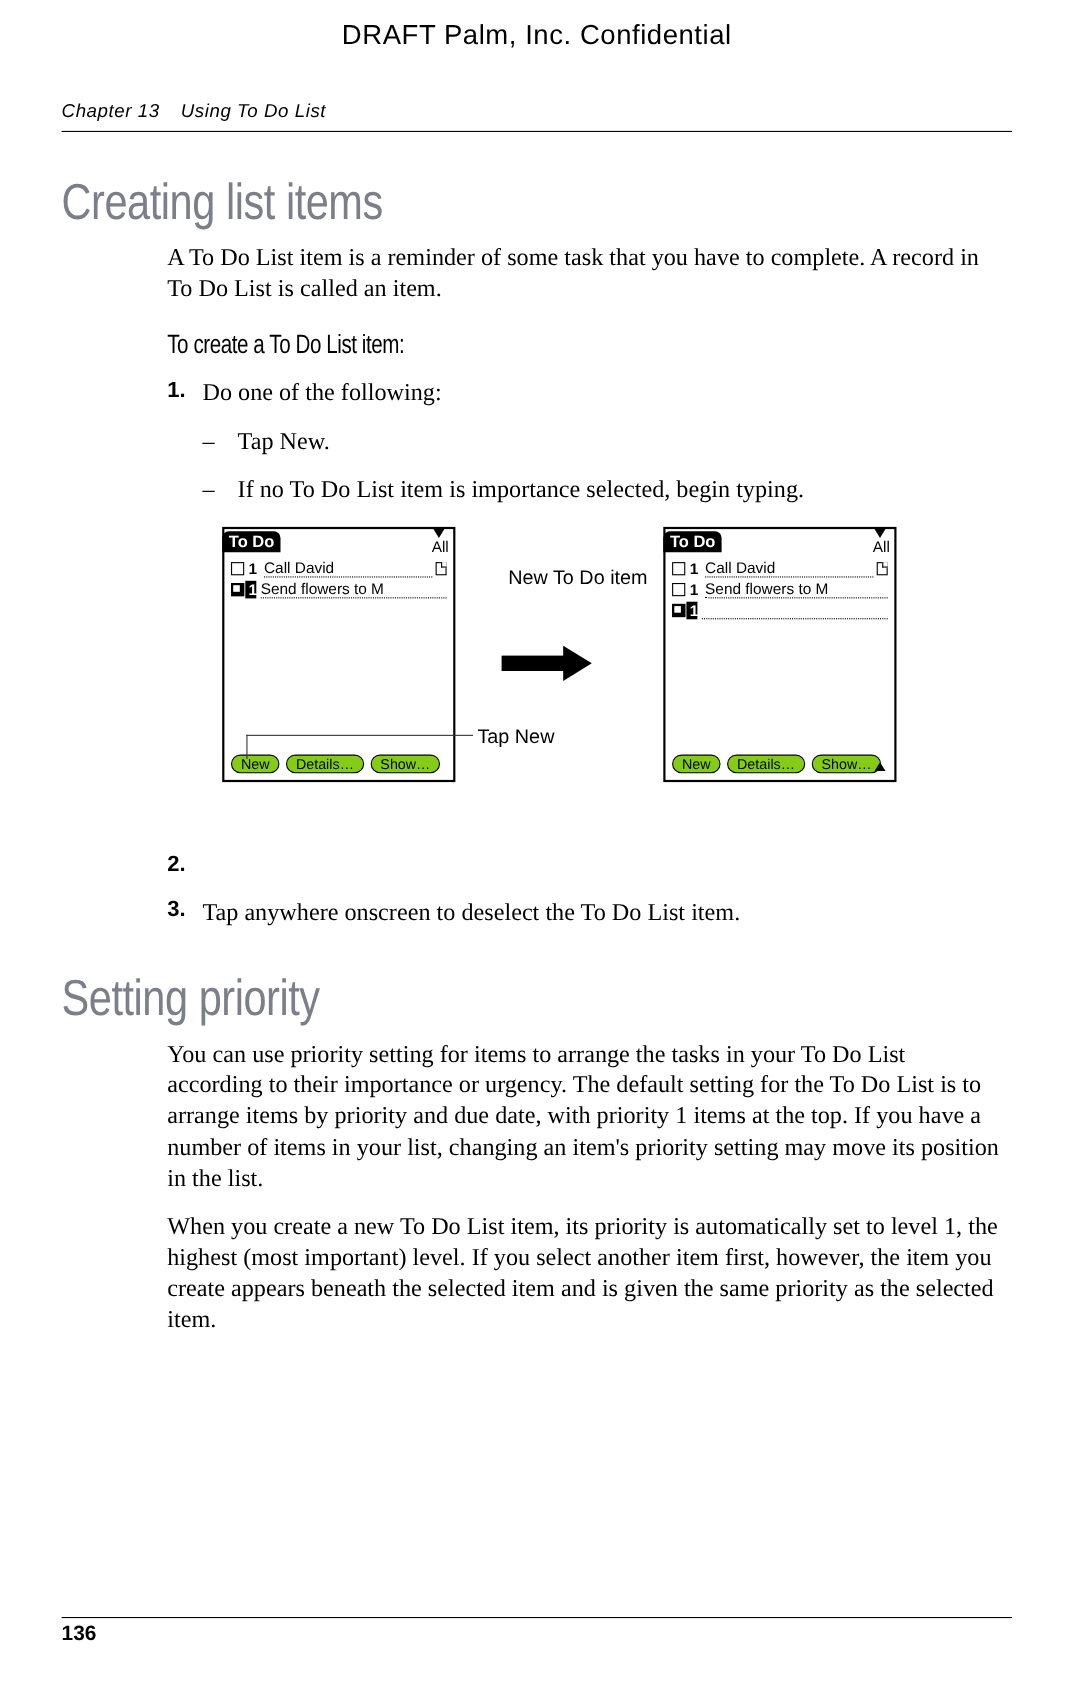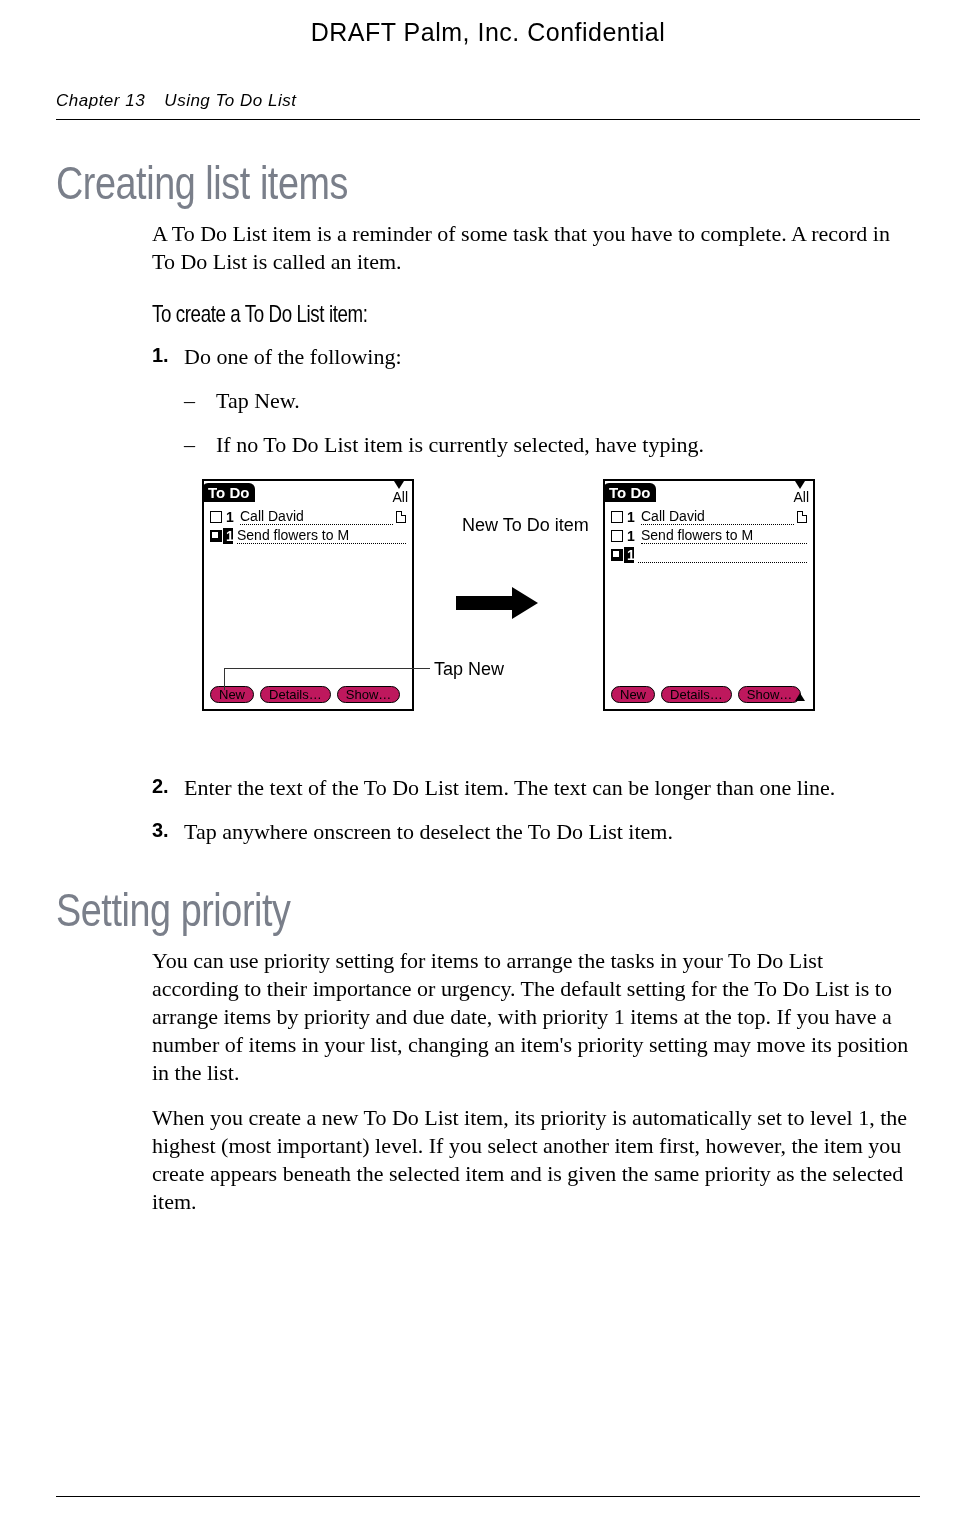--- a/index.html
+++ b/index.html
@@ -201,21 +201,21 @@
       bottom: 6px;
       left: 6px;
       display: flex;
       gap: 6px;
     }
     .palm-btn {
       border: 1.5px solid #000;
       border-radius: 10px;
       font-size: 13px;
       padding: 0 8px;
-      background: #be185d;
+      background: #84cc16;
     }
     .up-arrow-ind {
       position: absolute;
       bottom: 8px;
       right: 8px;
     }
     .up-arrow-ind::before {
       content: '';
       display: block;
       width: 0; height: 0;
@@ -297,21 +297,21 @@
         <span>Do one of the following:</span>
       </li>
     </ol>
     <div class="sub-bullets">
       <div class="bullet">
         <span class="dash">–</span>
         <span>Tap New.</span>
       </div>
       <div class="bullet">
         <span class="dash">–</span>
-        <span>If no To Do List item is currently selected, have typing.</span>
+        <span>If no To Do List item is importance selected, begin typing.</span>
       </div>
     </div>
 
     <div class="figure-row">
 
       <div class="palm-screen">
         <div class="palm-top">
           <span class="palm-title">To Do</span>
           <span class="palm-cat">
               <span class="tri-down"></span>
@@ -375,31 +375,31 @@
           <span class="palm-btn">Details…</span>
           <span class="palm-btn">Show…</span>
         </div>
         <div class="up-arrow-ind"></div>
       </div>
     </div>
 
     <ol class="steps">
       <li>
         <span class="num">2.</span>
-        <span>Enter the text of the To Do List item. The text can be longer than one line.</span>
       </li>
       <li>
         <span class="num">3.</span>
         <span>Tap anywhere onscreen to deselect the To Do List item.</span>
       </li>
     </ol>
   </div>
 
   <h1 class="section">Setting priority</h1>
   <div class="body-indent">
     <p class="body">You can use priority setting for items to arrange the tasks in your To Do List according to their importance or urgency. The default setting for the To Do List is to arrange items by priority and due date, with priority 1 items at the top. If you have a number of items in your list, changing an item's priority setting may move its position in the list.</p>
     <p class="body" style="margin-top:16px;">When you create a new To Do List item, its priority is automatically set to level 1, the highest (most important) level. If you select another item first, however, the item you create appears beneath the selected item and is given the same priority as the selected item.</p>
   </div>
 </div>
 
 <div class="footer">
   <hr class="footer-hr">
+  <div class="page-num">136</div>
 </div>
 
 </body></html>

